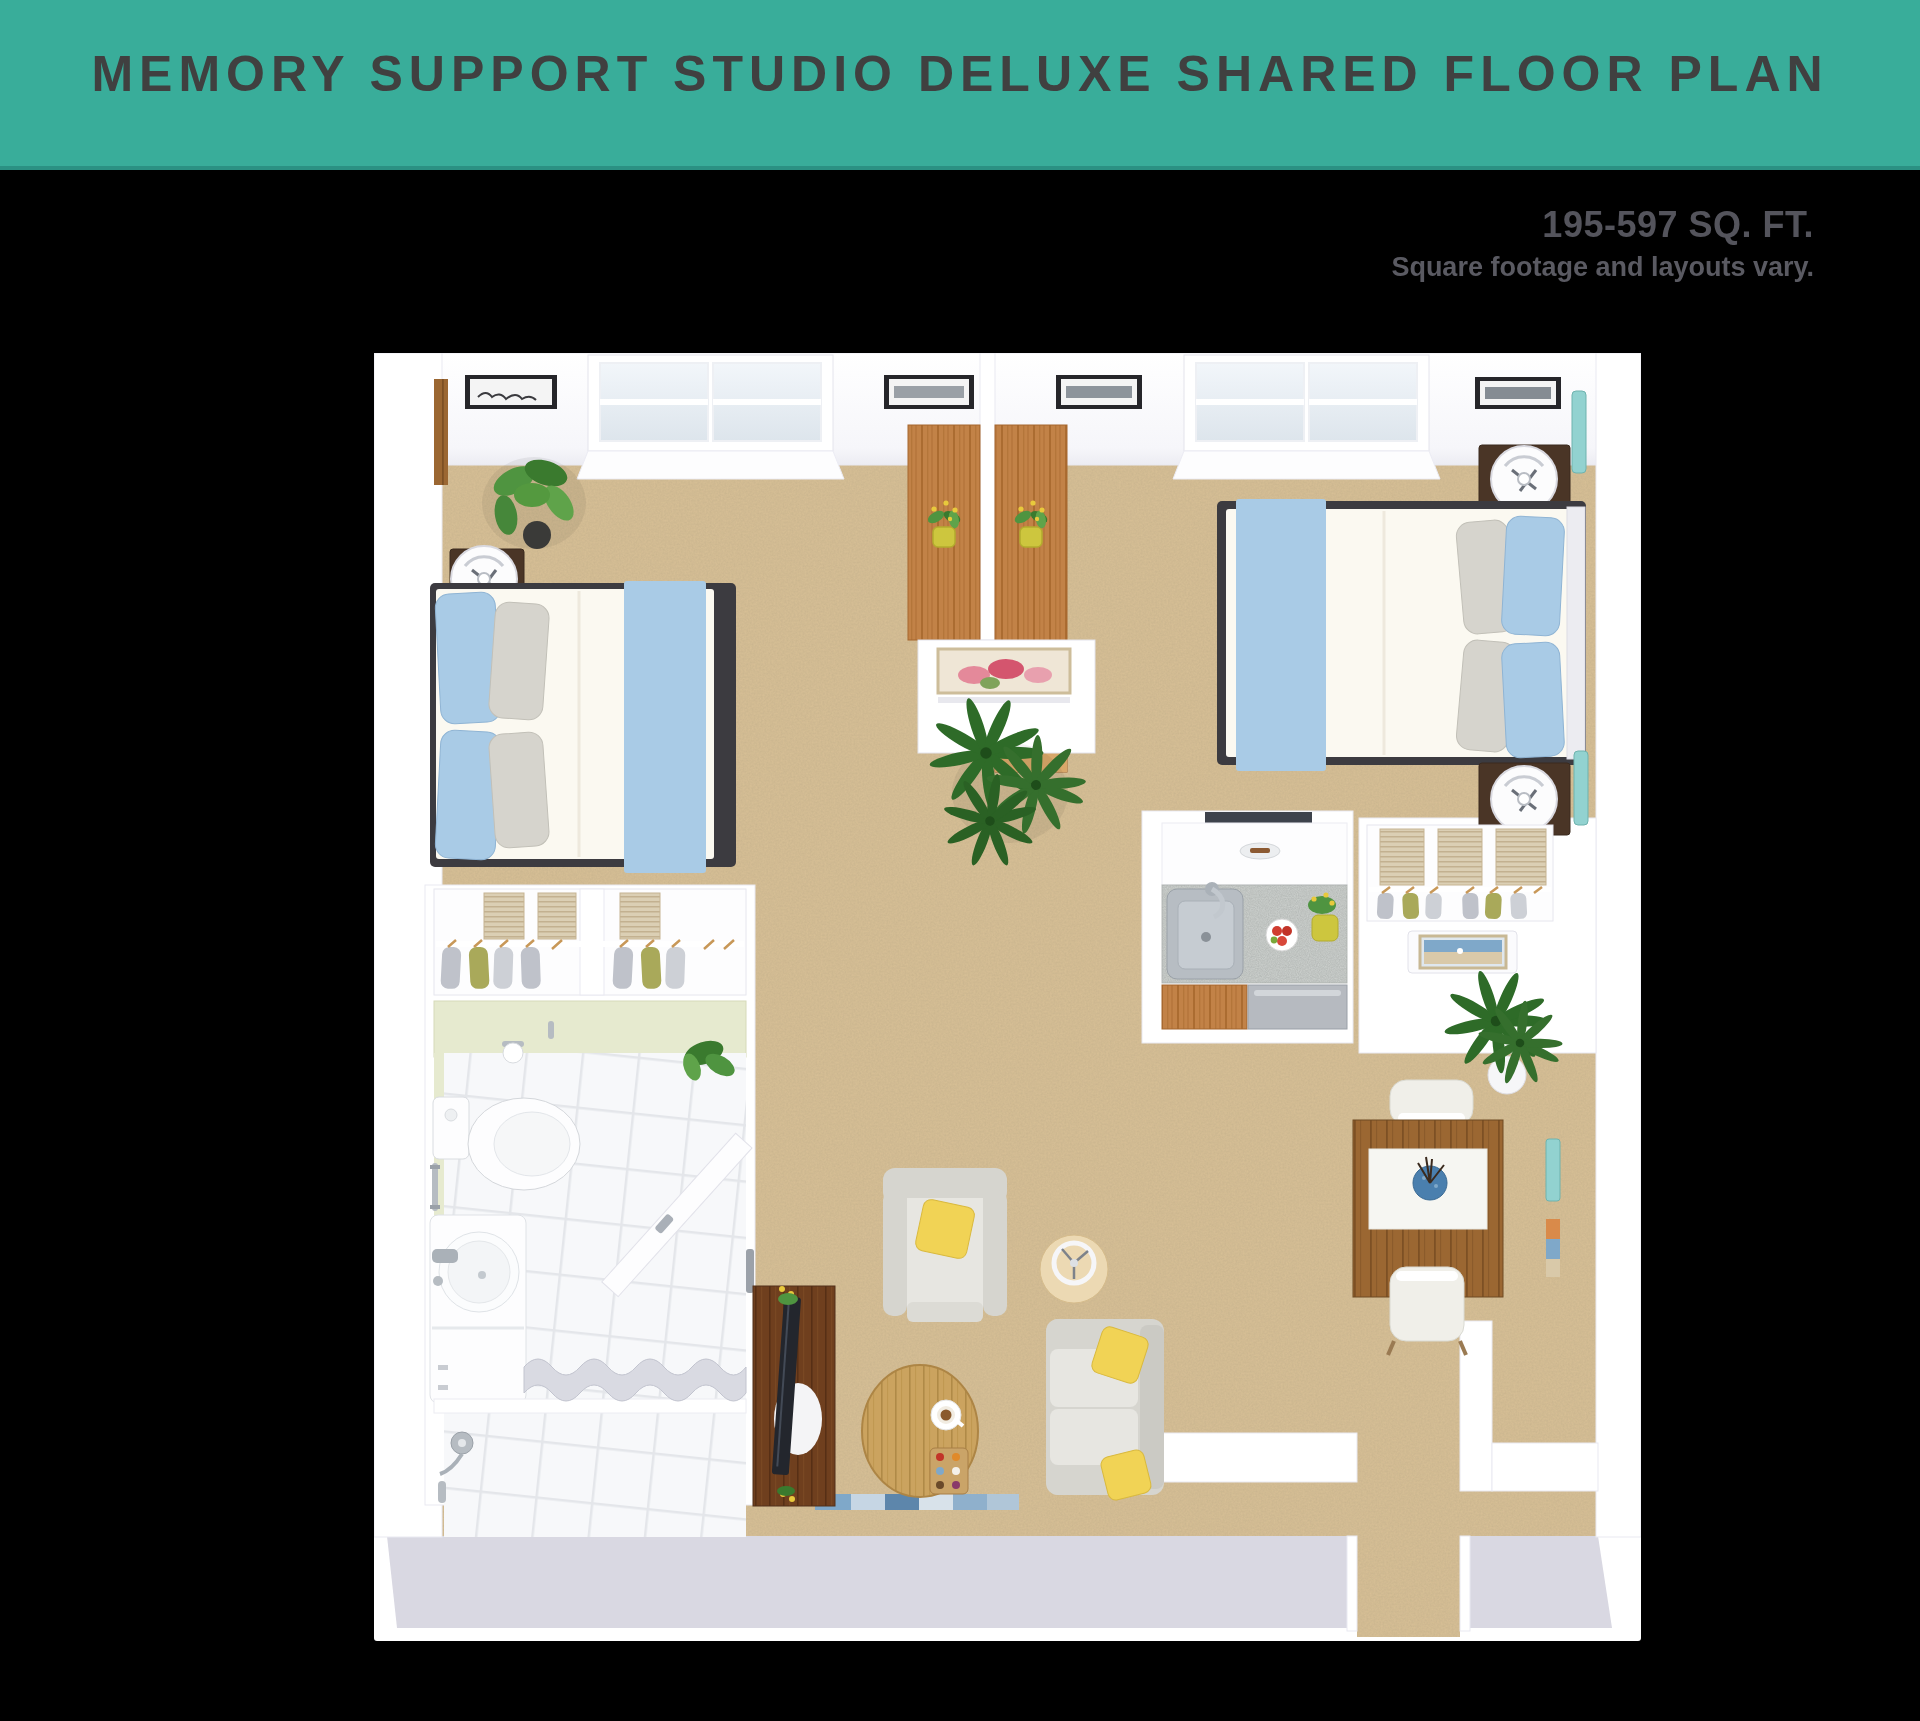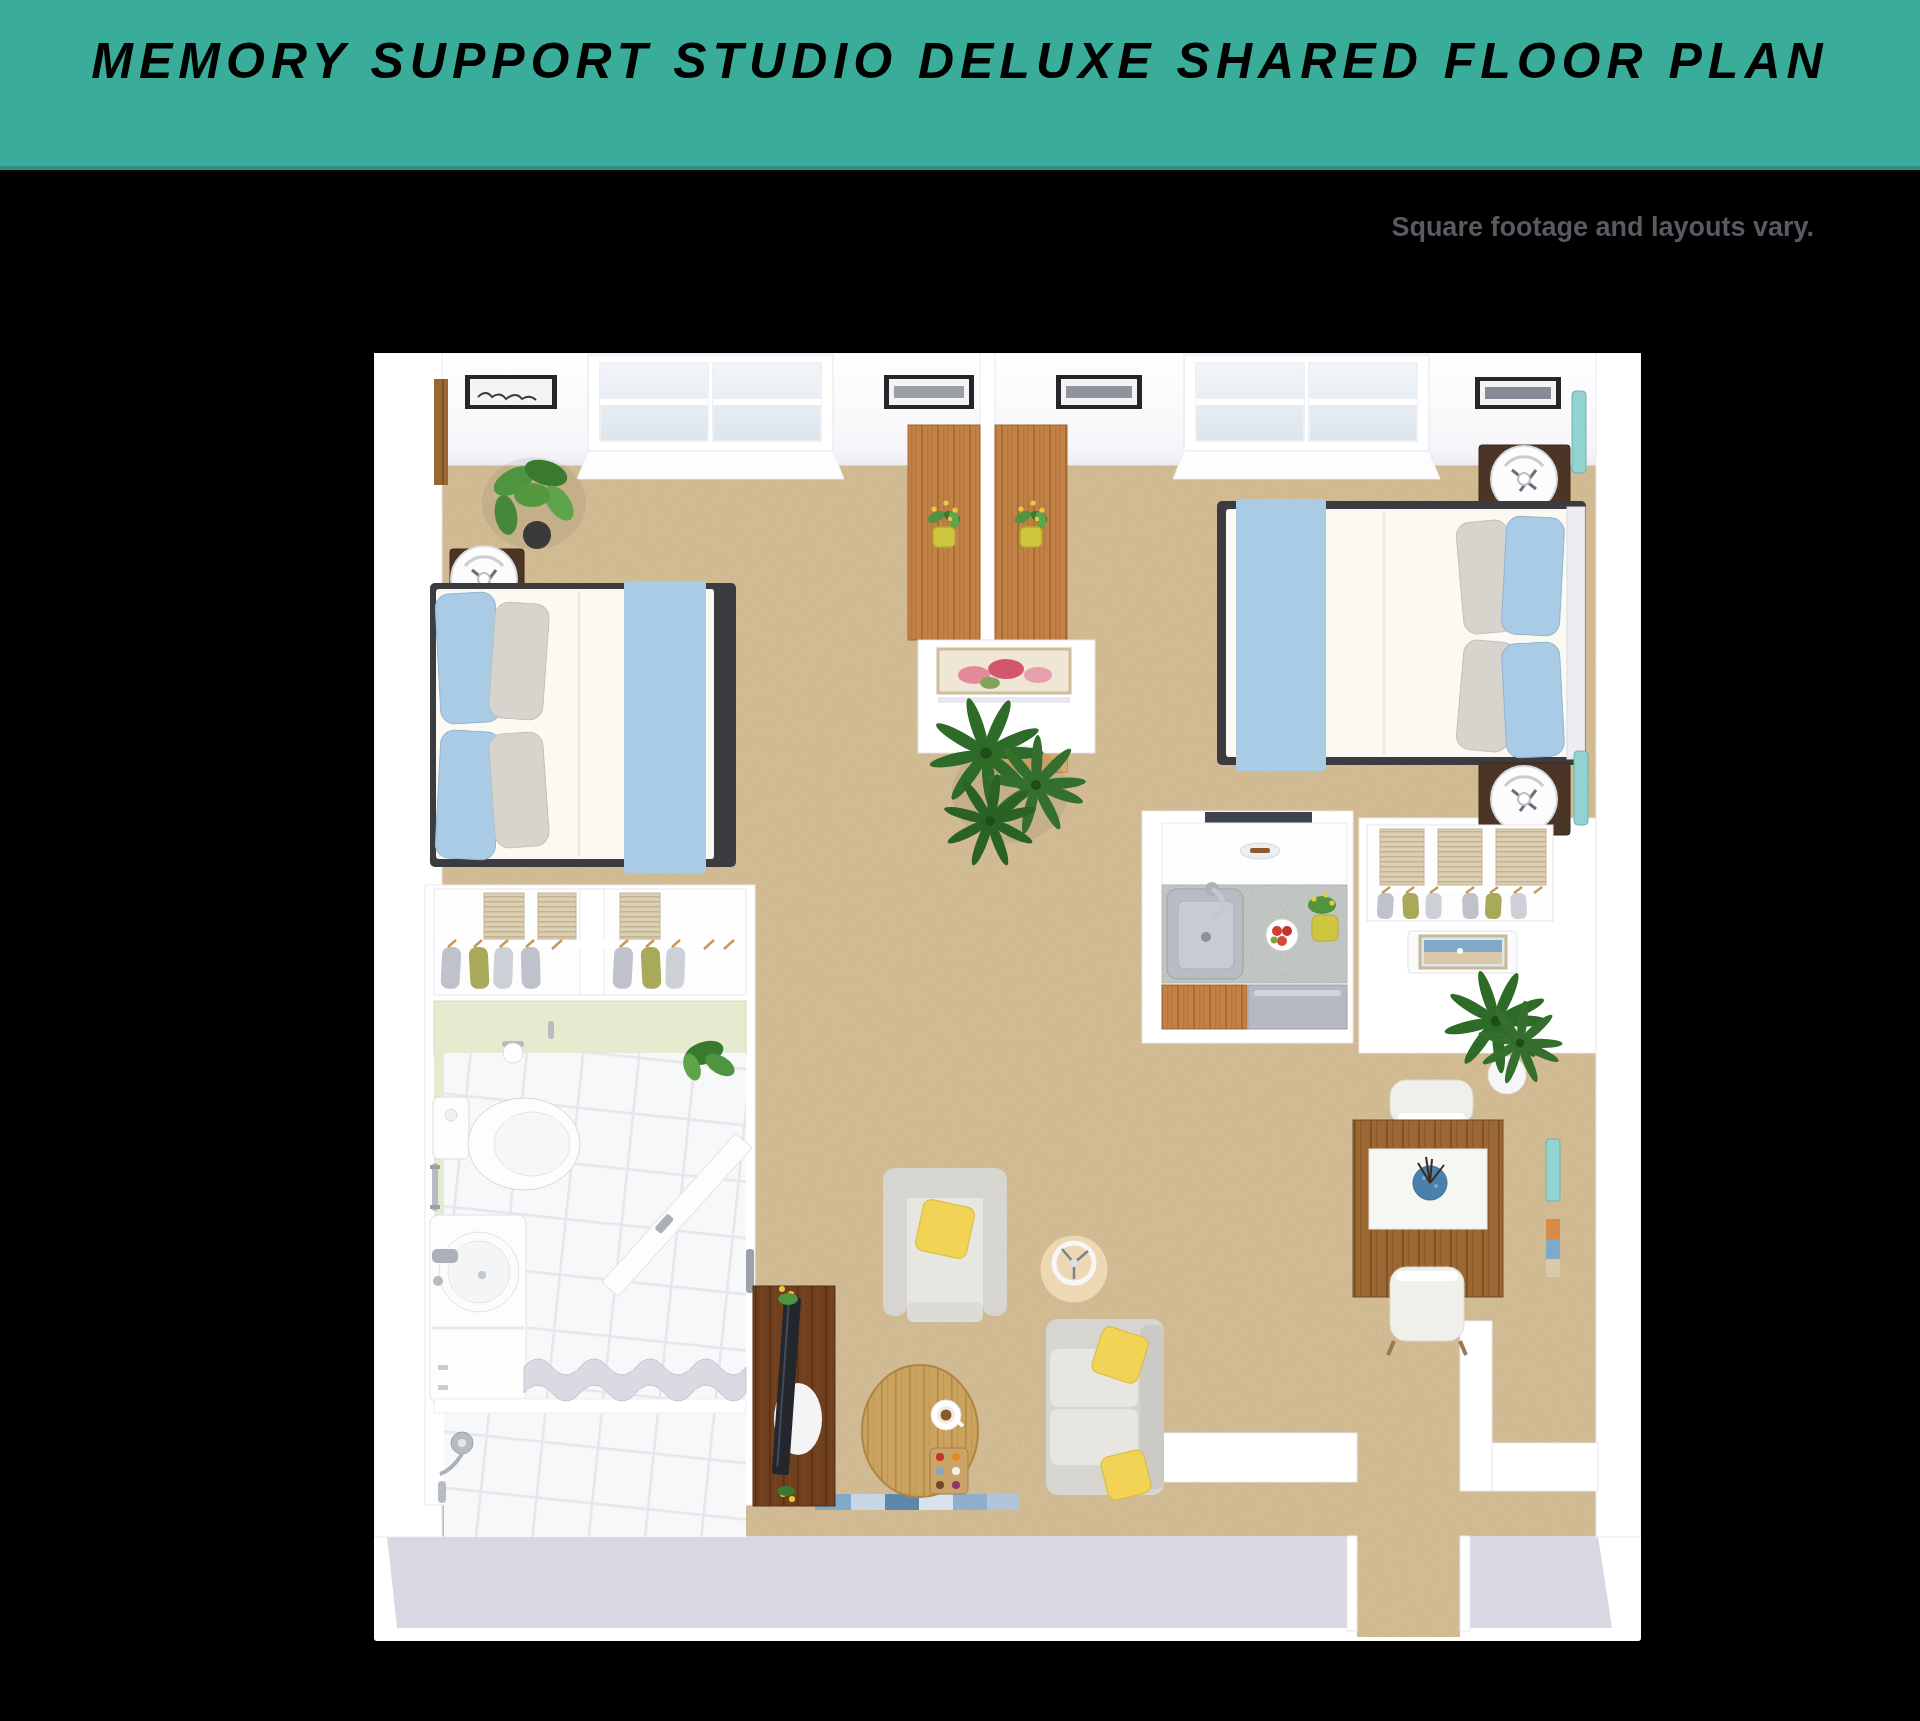--- a/index.html
+++ b/index.html
@@ -9,24 +9,23 @@
     font-family:"Liberation Sans", sans-serif;
   }
   .banner{
     position:absolute;left:0;top:0;width:1920px;height:166px;
     background:var(--banner,#39AD9A);
     border-bottom:4px solid var(--banner-edge,#2B9183);
     box-sizing:content-box;
     display:flex;justify-content:center;align-items:flex-start;
   }
   .banner-title{
-    margin-top:32px;
-    color:#000000;font-size:50px;font-weight:bold;letter-spacing:6px;
+    margin-top:45px;
+    color:#404040;font-size:50px;font-weight:bold;letter-spacing:6px;
     white-space:nowrap;
-    font-style:italic;
   }
   .info{
     position:absolute;top:205px;right:106px;text-align:right;
   }
   .sqft{
     color:var(--sqft-text,#54545C);font-size:36px;font-weight:bold;letter-spacing:0.5px;
     line-height:1.1;
   }
   .note{
     color:var(--note-text,#5A5A62);font-size:27px;font-weight:bold;margin-top:8px;
@@ -59,20 +58,21 @@
   .tealg{fill:var(--teal-glass,#92D2D0);}
 </style>
 </head>
 <body>
 
 <div class="banner">
   <div class="banner-title">MEMORY SUPPORT STUDIO DELUXE SHARED FLOOR PLAN</div>
 </div>
 
 <div class="info">
+  <div class="sqft">195-597 SQ. FT.</div>
   <div class="note">Square footage and layouts vary.</div>
 </div>
 
 <div class="card">
 <svg width="1267" height="1288" viewBox="0 0 1267 1288" xmlns="http://www.w3.org/2000/svg" role="img" aria-label="3D top-down floor plan rendering of a shared memory support studio deluxe apartment">
   <defs>
     <filter id="carpetTex" x="-2%" y="-2%" width="104%" height="104%">
       <feTurbulence type="fractalNoise" baseFrequency="0.55" numOctaves="3" seed="7" result="n"></feTurbulence>
       <feColorMatrix in="n" type="matrix" values="0 0 0 0 0.50  0 0 0 0 0.40  0 0 0 0 0.24  0 0 0 0.50 0" result="tex"></feColorMatrix>
       <feComposite in="tex" in2="SourceAlpha" operator="in"></feComposite>

